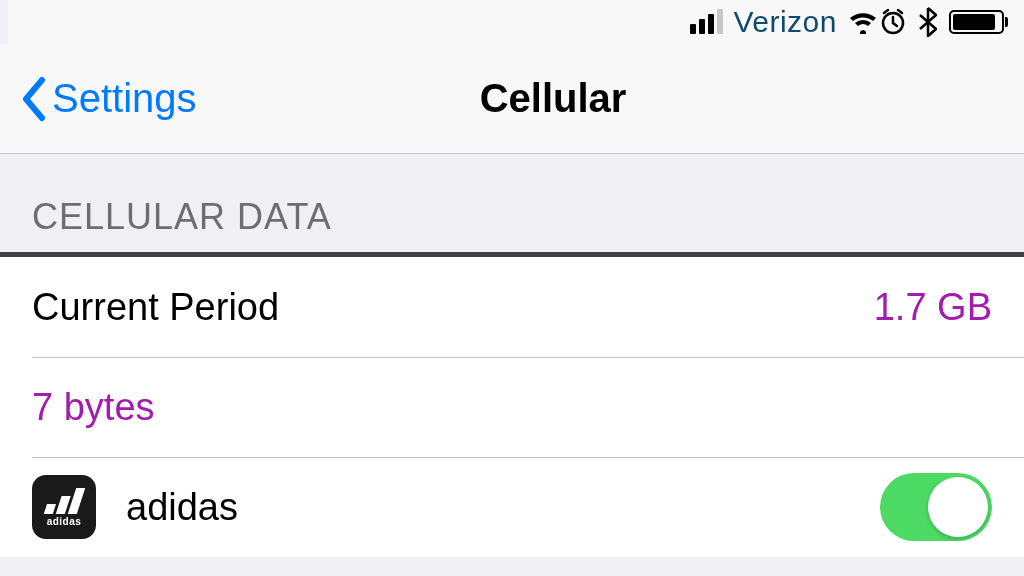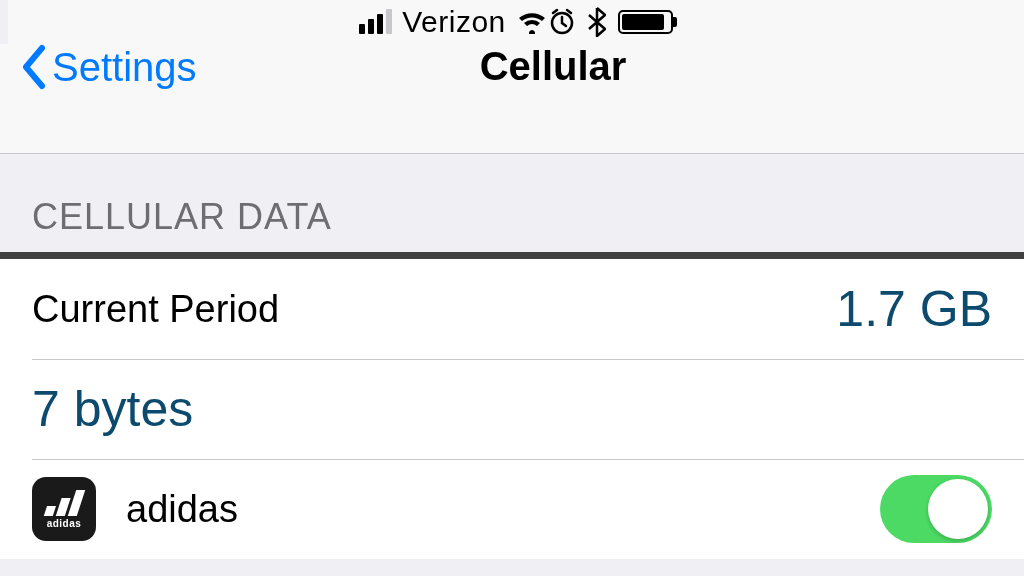--- a/index.html
+++ b/index.html
@@ -13,26 +13,26 @@
       height: 576px;
       font-family: -apple-system, "Helvetica Neue", Helvetica, Arial, sans-serif;
       background: #efeff4;
       overflow: hidden;
     }
     
     .status-bar {
       height: 44px;
       display: flex;
       align-items: center;
-      justify-content: center;
+      justify-content: flex-end;
       padding: 0 20px;
       font-size: 30px;
       font-weight: 400;
       background: #f8f8f8;
-      color: #000000;
+      color: #0c4a6e;
       margin-left: 8px;
     }
     .status-left {
       display: flex;
       align-items: center;
       gap: 10px;
     }
     .status-right {
       display: flex;
       align-items: center;
@@ -92,21 +92,21 @@
       height: 100%;
       background: #000;
       border-radius: 2px;
     }
     
     .nav-bar {
       height: 110px;
       background: #f8f8f8;
       border-bottom: 1px solid #c8c7cc;
       display: flex;
-      align-items: flex-start;
+      align-items: center;
       position: relative;
       padding: 0 20px;
     }
     .back-button {
       display: flex;
       align-items: center;
       color: #007aff;
       font-size: 40px;
       gap: 4px;
     }
@@ -124,21 +124,21 @@
     .section-header {
       padding: 42px 32px 14px;
       font-size: 36px;
       color: #6d6d72;
       letter-spacing: 1px;
       text-transform: uppercase;
     }
     
     .row-group {
       background: #fff;
-      border-top: 7px solid #404040;
+      border-top: 5px solid #404040;
     }
     .row {
       display: flex;
       align-items: center;
       min-height: 100px;
       padding: 0 32px;
       background: #fff;
       position: relative;
     }
     .row + .row::before {
@@ -153,22 +153,22 @@
     .row.with-icon + .row::before,
     .row + .row.with-icon::before {
       left: 32px;
     }
     .row-label {
       flex: 1;
       font-size: 38px;
       color: #000;
     }
     .row-value {
-      font-size: 50px;
-      color: #0c4a6e;
+      font-size: 38px;
+      color: #a21caf;
     }
     .app-icon {
       width: 64px;
       height: 64px;
       border-radius: 14px;
       background: #1a1a1a;
       margin-right: 30px;
       display: flex;
       flex-direction: column;
       align-items: center;

